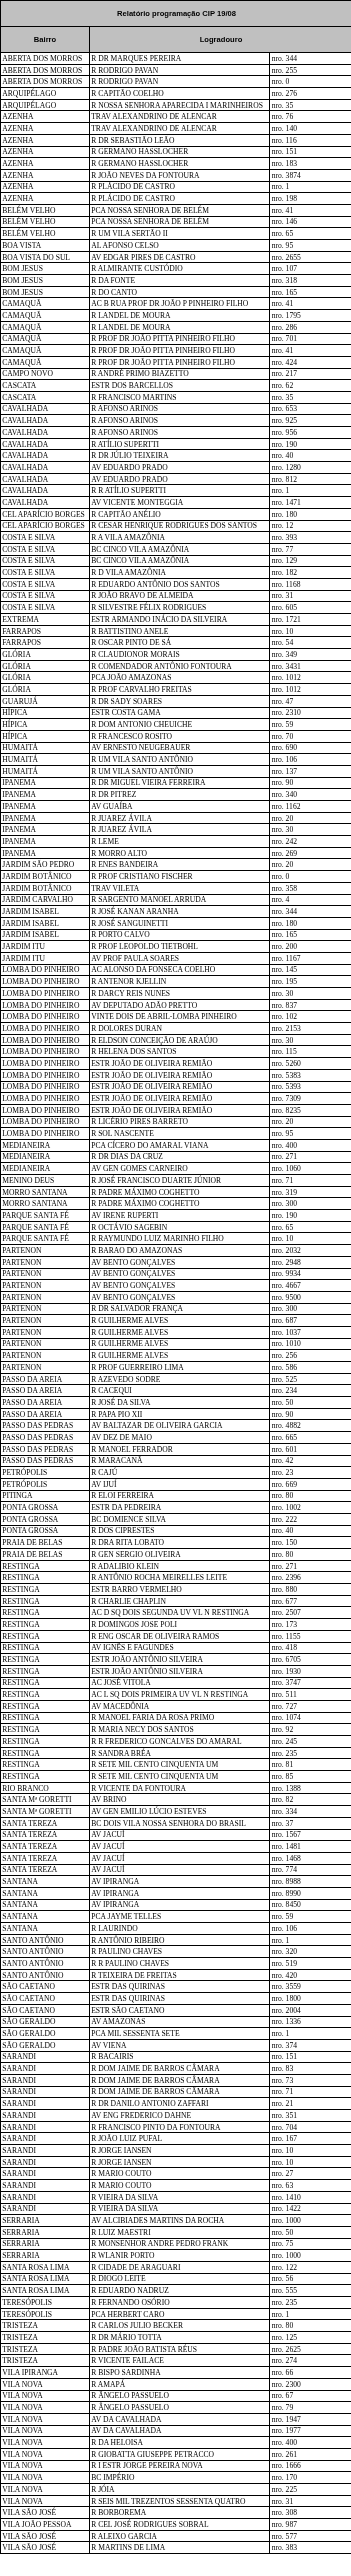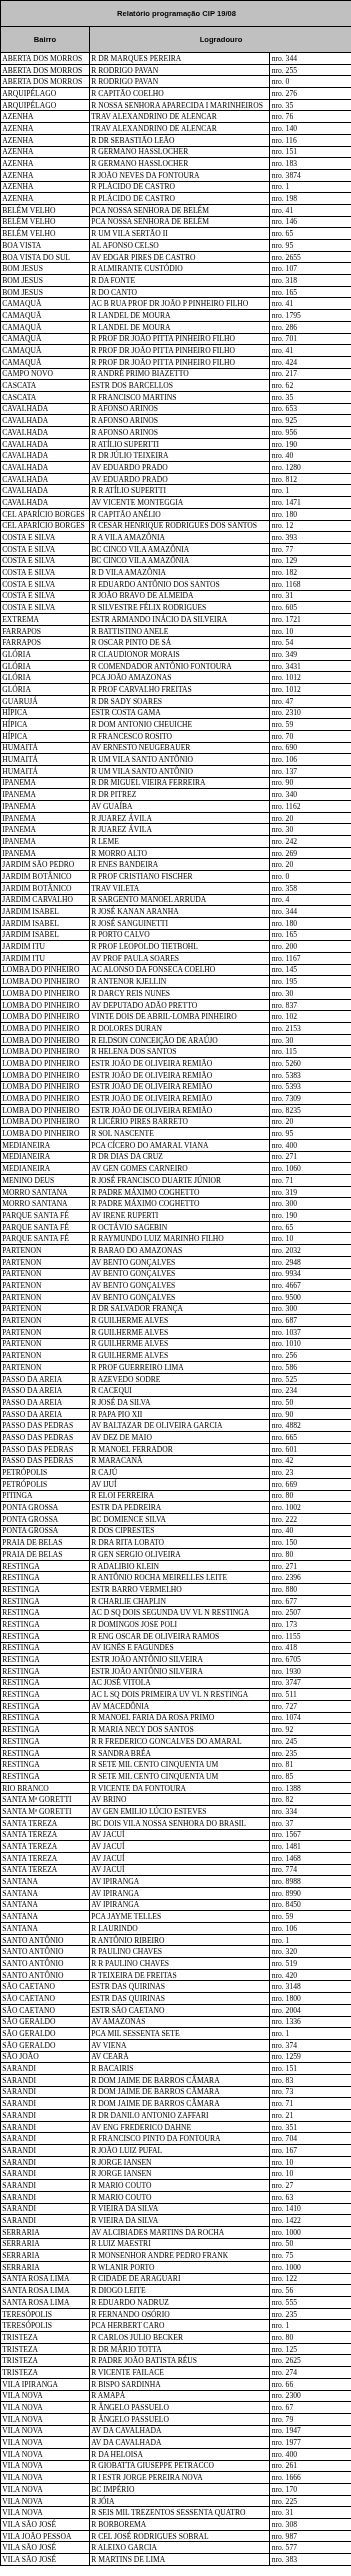--- a/index.html
+++ b/index.html
@@ -888,21 +888,21 @@
         <td class="c2">nro. 519</td>
       </tr>
       <tr class="data-row">
         <td class="c0">SANTO ANTÔNIO</td>
         <td class="c1">R TEIXEIRA DE FREITAS</td>
         <td class="c2">nro. 420</td>
       </tr>
       <tr class="data-row">
         <td class="c0">SÃO CAETANO</td>
         <td class="c1">ESTR DAS QUIRINAS</td>
-        <td class="c2">nro. 3148</td>
+        <td class="c2">nro. 3559</td>
       </tr>
       <tr class="data-row">
         <td class="c0">SÃO CAETANO</td>
         <td class="c1">ESTR DAS QUIRINAS</td>
         <td class="c2">nro. 1800</td>
       </tr>
       <tr class="data-row">
         <td class="c0">SÃO CAETANO</td>
         <td class="c1">ESTR SÃO CAETANO</td>
         <td class="c2">nro. 2004</td>
@@ -914,25 +914,20 @@
       </tr>
       <tr class="data-row">
         <td class="c0">SÃO GERALDO</td>
         <td class="c1">PCA MIL SESSENTA SETE</td>
         <td class="c2">nro. 1</td>
       </tr>
       <tr class="data-row">
         <td class="c0">SÃO GERALDO</td>
         <td class="c1">AV VIENA</td>
         <td class="c2">nro. 374</td>
-      </tr>
-      <tr class="data-row">
-        <td class="c0">SÃO JOÃO</td>
-        <td class="c1">AV CEARÁ</td>
-        <td class="c2">nro. 1259</td>
       </tr>
       <tr class="data-row">
         <td class="c0">SARANDI</td>
         <td class="c1">R BACAIRIS</td>
         <td class="c2">nro. 151</td>
       </tr>
       <tr class="data-row">
         <td class="c0">SARANDI</td>
         <td class="c1">R DOM JAIME DE BARROS CÂMARA</td>
         <td class="c2">nro. 83</td>

